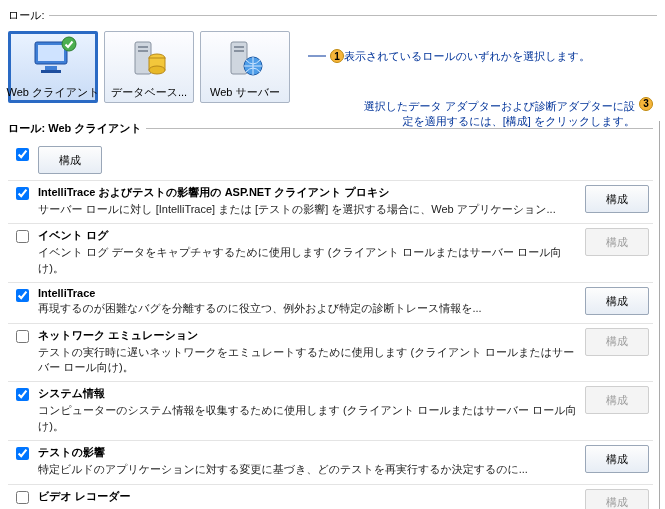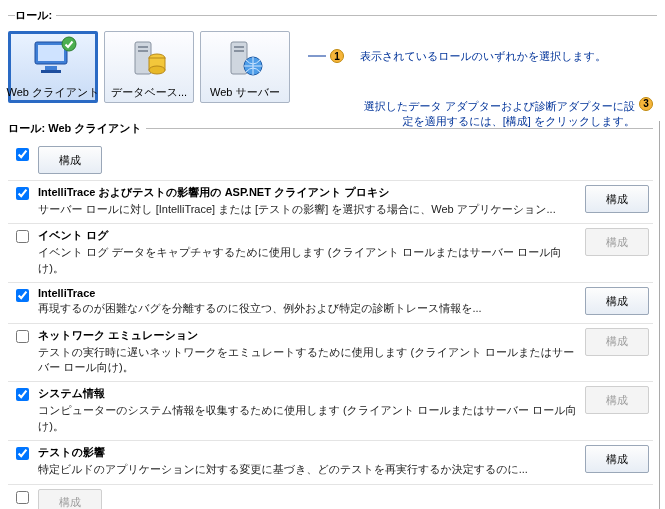--- a/index.html
+++ b/index.html
@@ -15,23 +15,22 @@
   fieldset.roles {
     border: 1px solid #bbb;
     border-left: none;
     border-right: none;
     border-bottom: none;
     position: relative;
     padding: 8px 0 12px 0;
     margin: 0 0 6px 0;
   }
   fieldset.roles legend {
-    font-weight: bold;
+    font-weight: normal;
     padding: 0 4px 0 0;
-    margin-left: 7px;
   }
   .role-row { display: flex; gap: 6px; }
   .role-tile {
     width: 90px; height: 72px;
     border: 1px solid #a9b4c4;
     border-radius: 2px;
     background: linear-gradient(#fdfdff, #e4ecf7);
     display: flex; flex-direction: column;
     align-items: center; justify-content: space-between;
     padding: 8px 4px 2px 4px;
@@ -156,21 +155,21 @@
       </div>
       <div class="label">Web サーバー</div>
     </div>
   </div>
 
   <div class="callout callout-1">
     <svg width="22" height="14">
         <line x1="0" y1="7" x2="18" y2="7" stroke="#003399"></line>
       </svg>
     <span class="num-badge">1</span>
-    <span style="margin-left:16px;">表示されているロールのいずれかを選択します。</span>
+    <span style="margin-left:0;">表示されているロールのいずれかを選択します。</span>
   </div>
 
   <div class="callout callout-3">
     <span class="num-badge">3</span>
     <div style="padding-right:18px;">選択したデータ アダプターおよび診断アダプターに設定を適用するには、[構成] をクリックします。</div>
   </div>
 </fieldset>
 
 <div class="adapters-holder">
   <div class="bracket-3-side"></div>
@@ -224,17 +223,20 @@
         <div class="adapter-row">
           <input type="checkbox" class="chk" checked="" style="">
           <div class="adapter-text">
             <div class="adapter-title">テストの影響</div>
             <div class="adapter-desc">特定ビルドのアプリケーションに対する変更に基づき、どのテストを再実行するか決定するのに...</div>
           </div>
           <button class="cfg-btn">構成</button>
         </div>
         <div class="adapter-row">
           <input type="checkbox" class="chk" style="">
+          <div class="adapter-text">
+            <div class="adapter-title">ビデオ レコーダー</div>
+          </div>
           <button class="cfg-btn" disabled="">構成</button>
         </div>
       </div>
   </fieldset>
 </div>
 
 </body></html>

